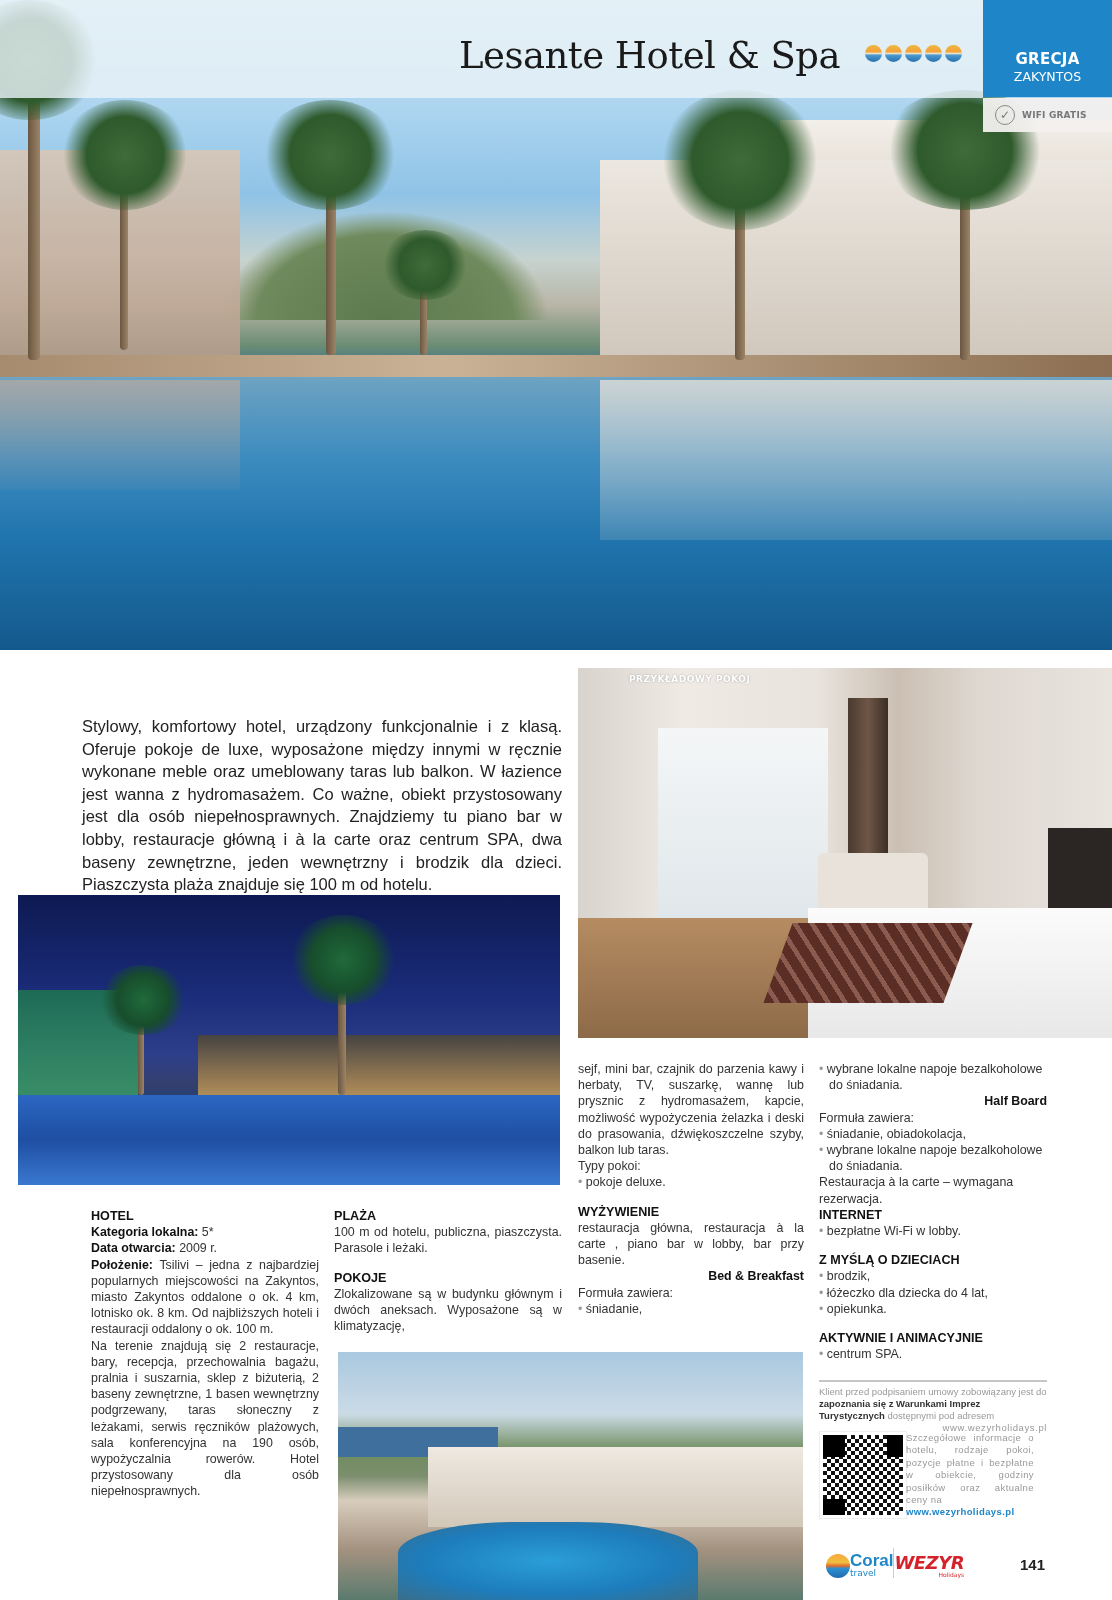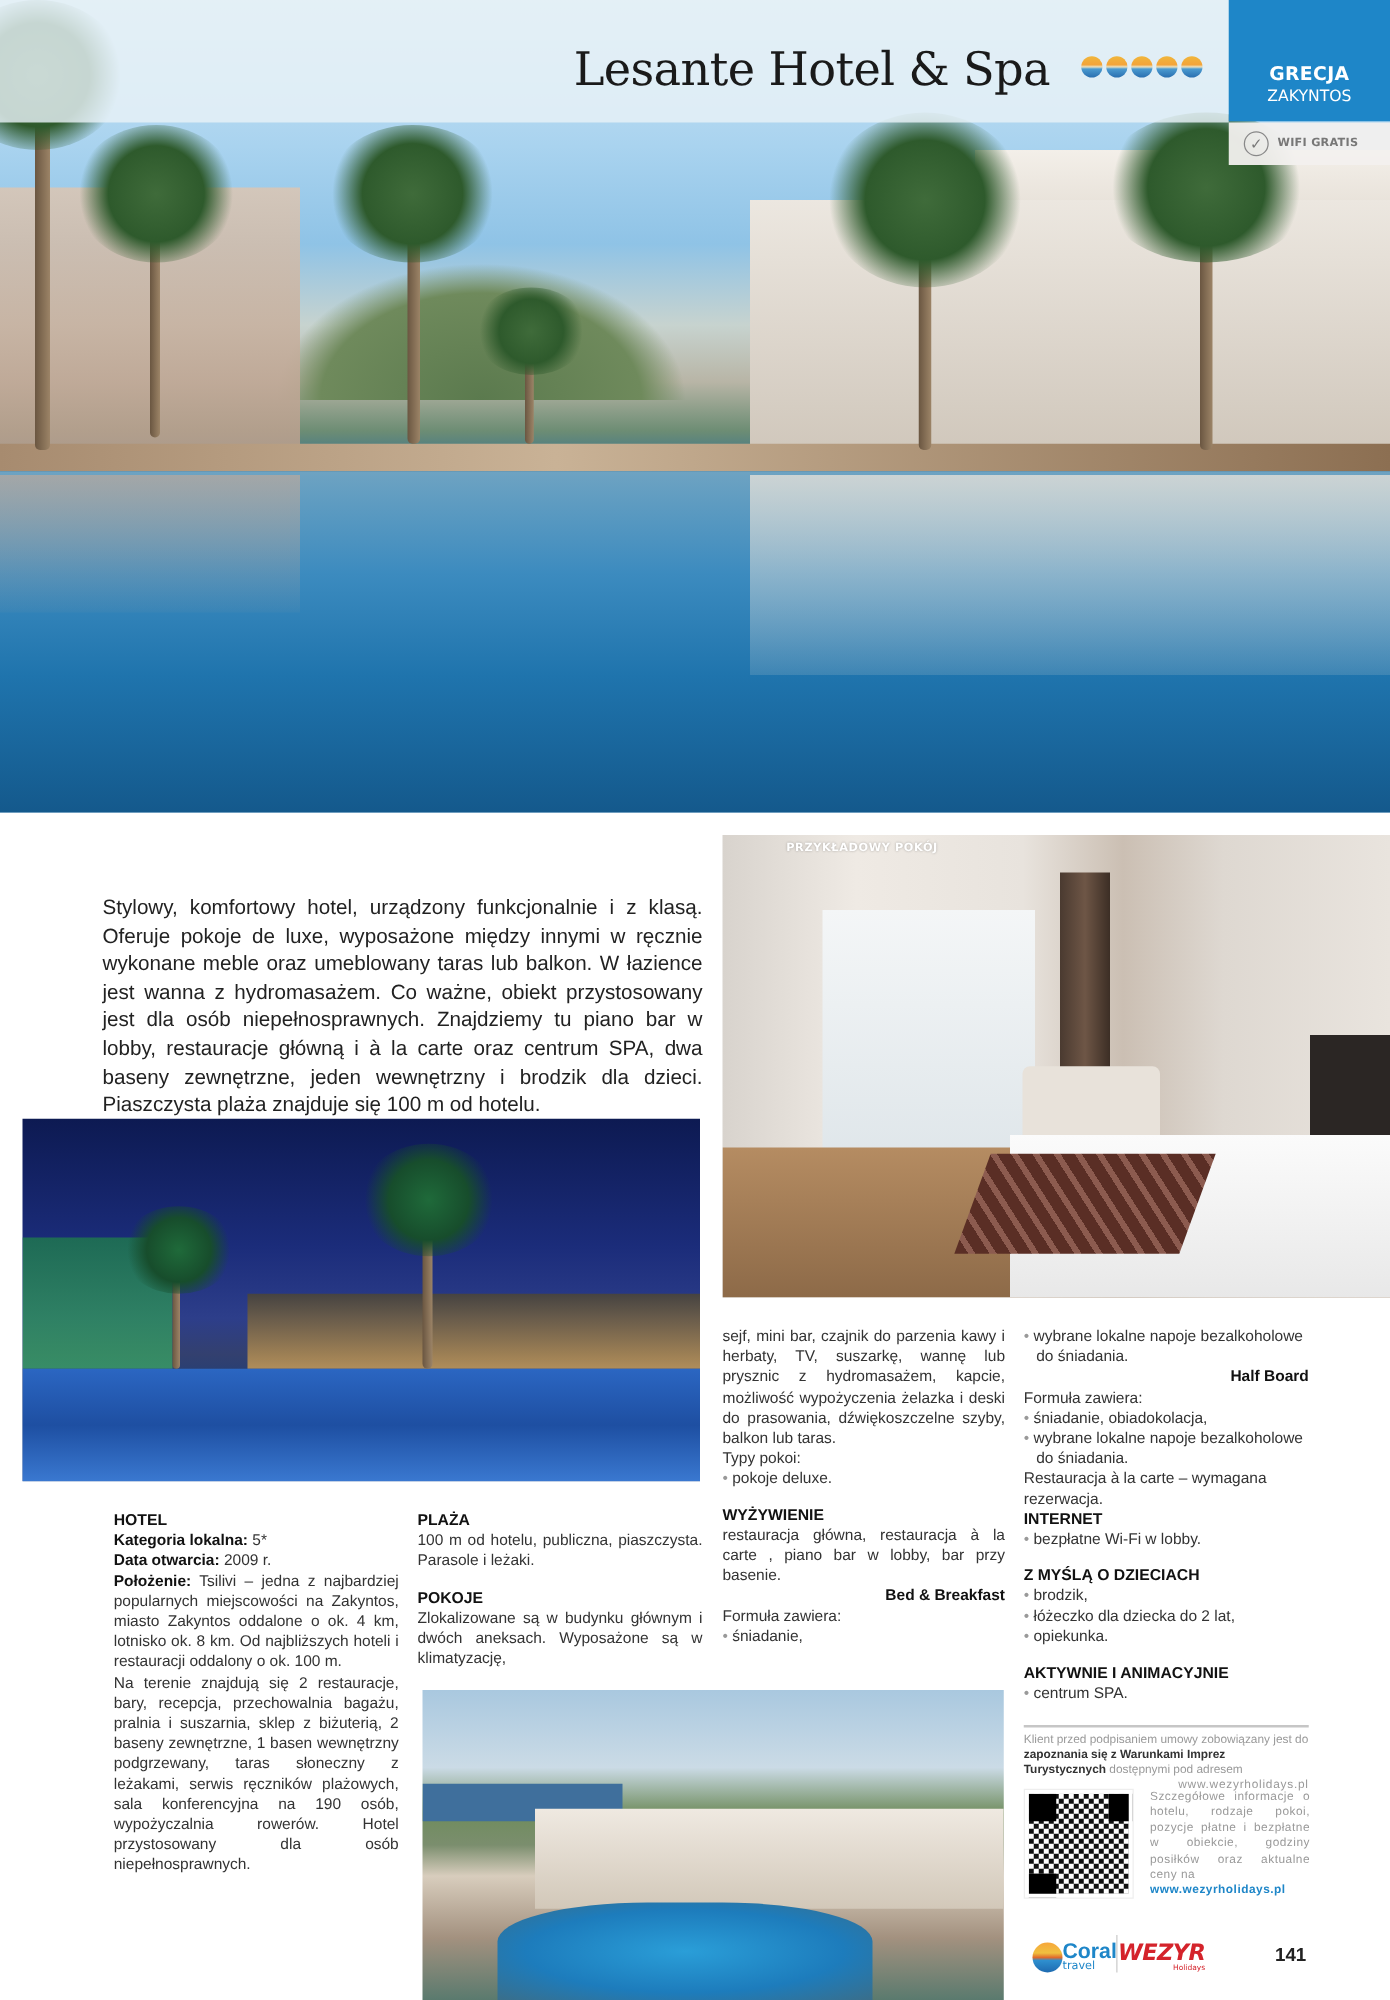--- a/index.html
+++ b/index.html
@@ -71,21 +71,21 @@
   .col .b::before { content: "• "; color: #999; }
 
   .col1 { left: 91px; top: 1208px; width: 228px; }
   .col2 { left: 334px; top: 1208px; width: 228px; }
   .col3 { left: 578px; top: 1061px; width: 226px; }
   .col4 { left: 819px; top: 1061px; width: 228px; }
 
   .legal { left: 819px; top: 1380px; width: 228px; border-top: 2px solid #c6c6c6; padding-top: 4px; font-family: "Liberation Sans", sans-serif; font-size: 9.5px; line-height: 12px; color: #999; }
   .legal .strong { color: #333; font-weight: bold; }
   .legal .url-r { text-align: right; letter-spacing: .6px; }
-  .qr-row { left: 820px; top: 1432px; width: 228px; display: flex; gap: 14px; }
+  .qr-row { left: 820px; top: 1432px; width: 228px; display: flex; }
   .qr { width: 86px; height: 86px; background:
       linear-gradient(#000,#000) 0 0/22px 22px no-repeat,
       linear-gradient(#000,#000) 64px 0/22px 22px no-repeat,
       linear-gradient(#000,#000) 0 64px/22px 22px no-repeat,
       repeating-conic-gradient(#111 0 25%, #fff 0 50%) 0 0/8px 8px;
     border: 3px solid #fff; outline: 1px solid #eee; }
   .qr-text { font-family: "Liberation Sans", sans-serif; font-size: 9.5px; line-height: 12.4px; color: #999; text-align: justify; letter-spacing: .4px; width: 128px; }
   .qr-text .link { color: #1e86c8; font-weight: bold; }
 
   .footer-logos { left: 826px; top: 1548px; display: flex; align-items: flex-end; gap: 0; }
@@ -203,21 +203,21 @@
   <div class="lbl">Half Board</div>
   <div>Formuła zawiera:</div>
   <div class="b">śniadanie, obiadokolacja,</div>
   <div class="b">wybrane lokalne napoje bezalkoholowe do śniadania.</div>
   <div>Restauracja à la carte – wymagana rezerwacja.</div>
   <div class="h">INTERNET</div>
   <div class="b">bezpłatne Wi-Fi w lobby.</div>
   <div class="gap"></div>
   <div class="h">Z MYŚLĄ O DZIECIACH</div>
   <div class="b">brodzik,</div>
-  <div class="b">łóżeczko dla dziecka do 2 lat,</div>
+  <div class="b">łóżeczko dla dziecka do 4 lat,</div>
   <div class="b">opiekunka.</div>
   <div class="gap"></div>
   <div class="h">AKTYWNIE I ANIMACYJNIE</div>
   <div class="b">centrum SPA.</div>
 </div>
 
 <div class="abs legal">
   <span>Klient przed podpisaniem umowy zobowiązany jest do </span><span class="strong">zapoznania się z Warunkami Imprez Turystycznych</span><span> dostępnymi pod adresem</span>
   <div class="url-r">www.wezyrholidays.pl</div>
 </div>

